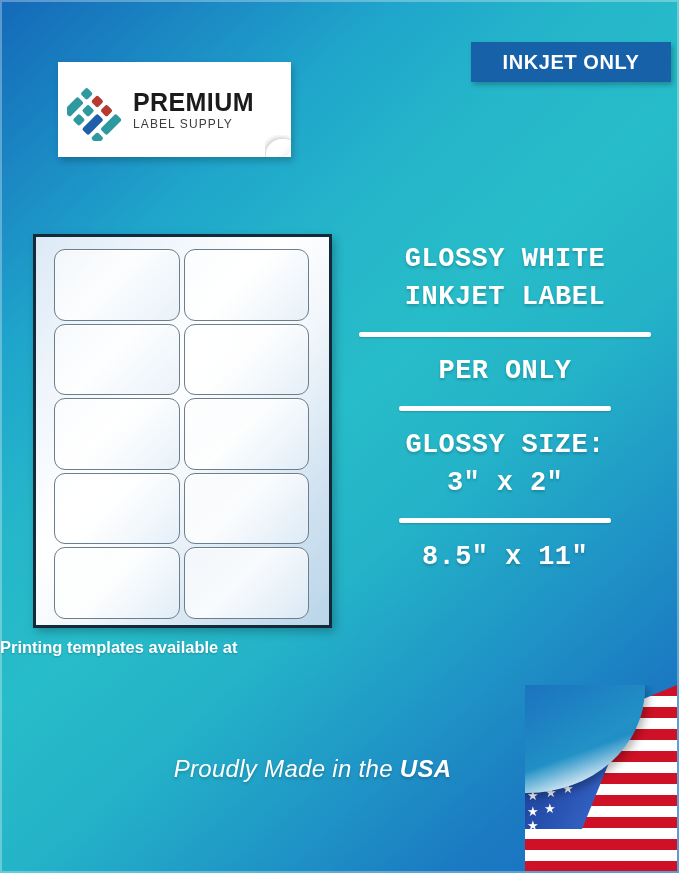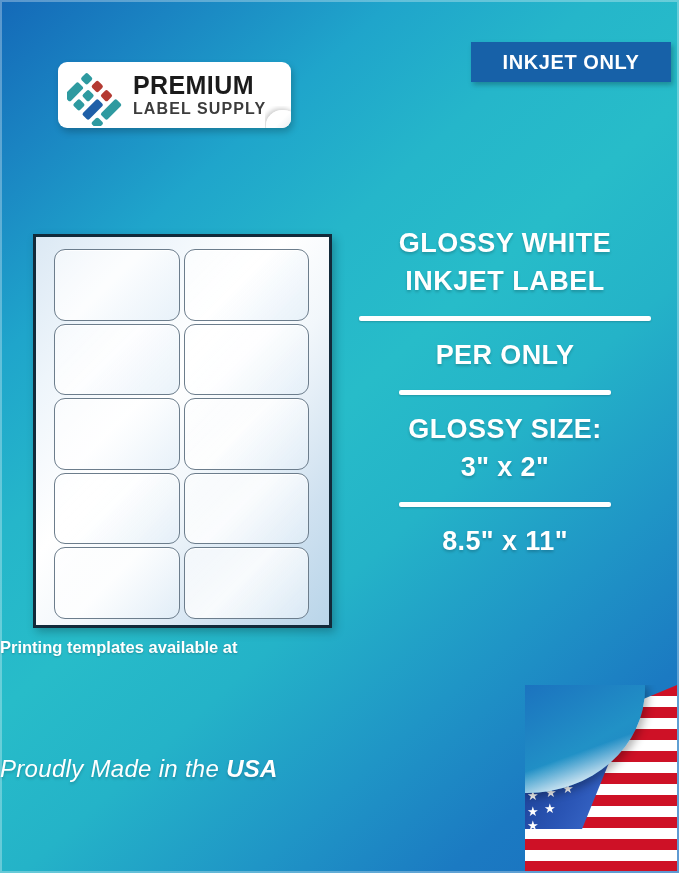--- a/index.html
+++ b/index.html
@@ -46,48 +46,47 @@
     color:#ffffff;
     font-size:20px;
     font-weight:bold;
     letter-spacing:.6px;
   }
 
   
   #logo-card{
     position:absolute;
     left:58px;top:62px;
-    width:233px;height:66px;
+    width:233px;height:95px;
     background:#ffffff;
-    border-radius:9px;
+    border-radius:0;
     box-shadow:2px 4px 7px rgba(0,0,0,.22);
     display:flex;align-items:center;
     z-index:20;
   }
   #logo-mark{
     width:62px;height:62px;
     margin-left:9px;
     flex:0 0 auto;
   }
   #logo-text{
     margin-left:4px;
     line-height:1;
   }
   #logo-premium{
     font-size:25px;
     font-weight:bold;
     color:#1b1b1b;
     letter-spacing:.4px;
   }
   #logo-sub{
-    font-size:16px;
+    font-size:12px;
     color:#3c3c3c;
     letter-spacing:1.1px;
     margin-top:3px;
-    font-weight:bold;
   }
   
   #logo-curl{
     position:absolute;
     right:0px;bottom:0px;
     width:26px;height:22px;
     overflow:hidden;
     border-bottom-right-radius:9px;
   }
   #logo-curl::after{
@@ -146,25 +145,26 @@
     font-size:16.5px;
     font-weight:bold;
     line-height:22px;
     text-shadow:0 1px 2px rgba(0,0,0,.22);
     z-index:18;
   }
 
   
   #info-col{
     position:absolute;
-    left:355px;top:224px;
+    left:355px;top:240px;
     width:300px;
     text-align:center;
     color:#ffffff;
     z-index:18;
+    font-family:Liberation Mono, monospace;
   }
   .headline{
     font-size:27px;
     font-weight:bold;
     letter-spacing:.5px;
     line-height:38px;
     text-shadow:0 2px 3px rgba(0,0,0,.20);
   }
   .spec-big{
     font-size:27px;
@@ -182,21 +182,21 @@
   }
   #divider-1{width:292px;}
   #divider-2{width:212px;}
   #divider-3{width:212px;}
 
   
   #made-usa{
     position:absolute;
     left:0;top:755px;
     width:625px;
-    text-align:left;
+    text-align:center;
     color:#ffffff;
     font-size:24px;
     font-style:italic;
     letter-spacing:.3px;
     text-shadow:0 2px 3px rgba(0,0,0,.20);
     z-index:18;
   }
   #made-usa b{font-style:italic;font-weight:bold;}
 
   

